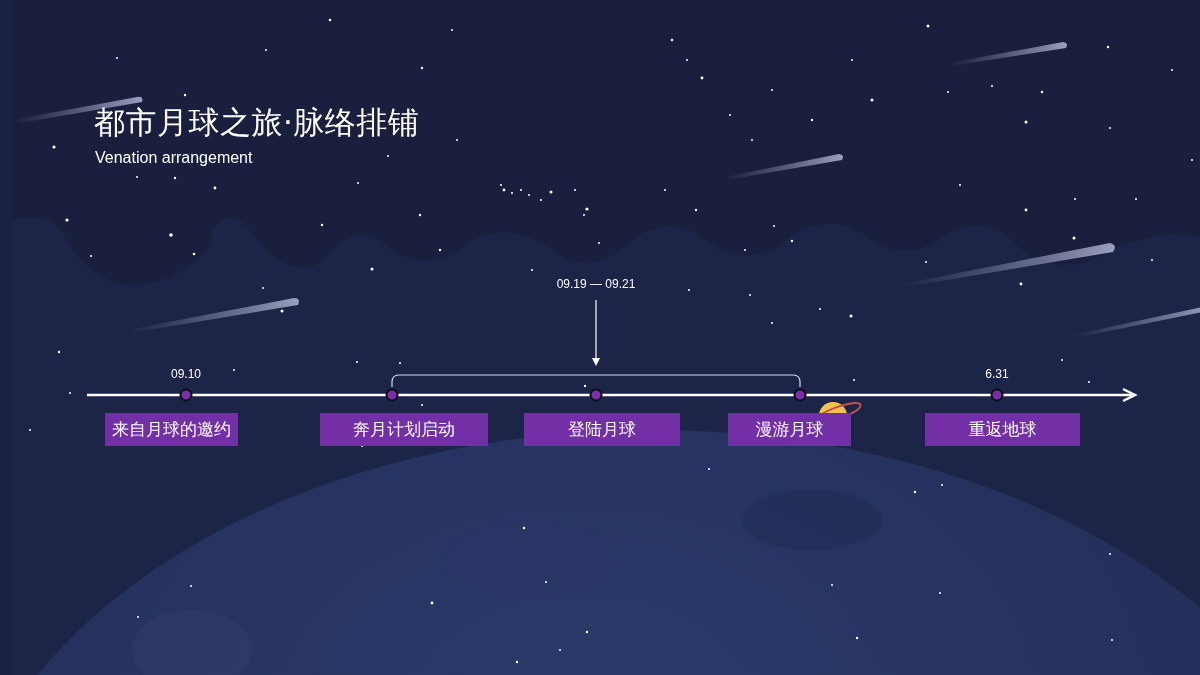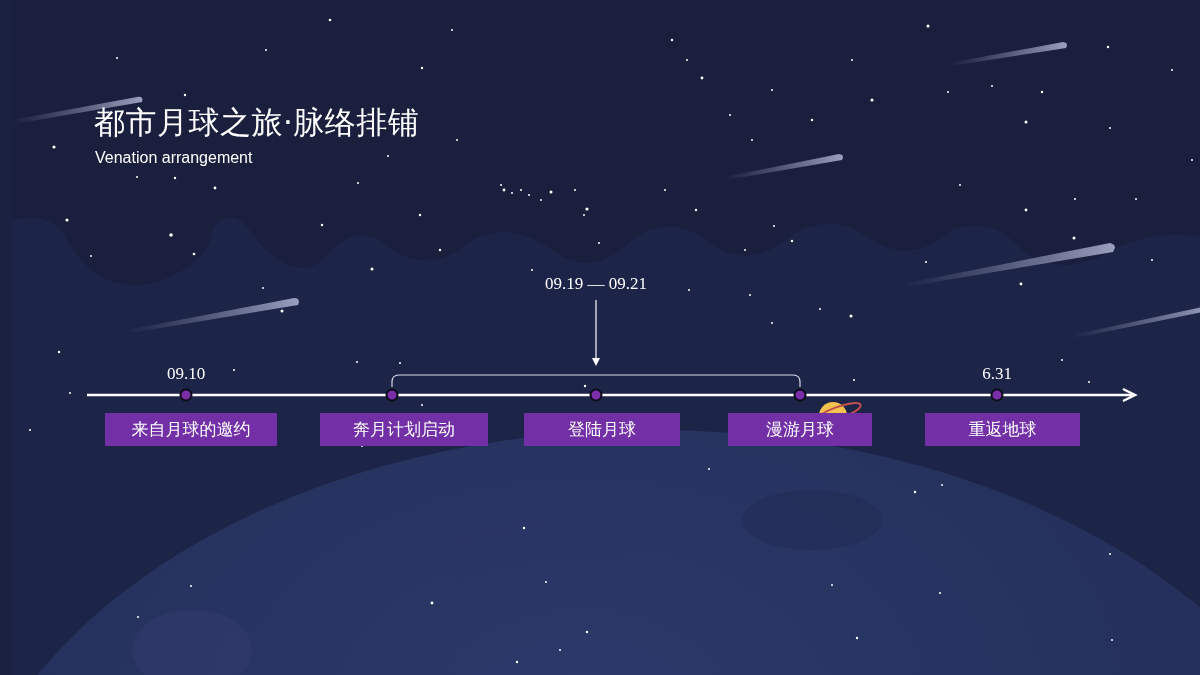--- a/index.html
+++ b/index.html
@@ -16,22 +16,22 @@
       position: absolute; left: 82px; top: 102px;
       font-size: 31px; line-height: 40px; color: #ffffff; letter-spacing: 0.5px;
       font-family: "DejaVu Sans", sans-serif;
     }
     .subtitle {
       position: absolute; left: 83px; top: 146px;
       font-size: 16px; line-height: 24px; color: #ffffff;
       font-family: "Liberation Sans", sans-serif;
     }
     .date-label {
-      position: absolute; font-size: 17px; line-height: 20px; color: #ffffff;
-      font-family: Liberation Serif, serif; transform: translateX(-50%); white-space: nowrap;
+      position: absolute; font-size: 12px; line-height: 20px; color: #ffffff;
+      font-family: Liberation Sans, sans-serif; transform: translateX(-50%); white-space: nowrap;
     }
     .node {
       position: absolute; width: 13px; height: 13px; border-radius: 50%;
       background: #7a2fa8; border: 2px solid #0d0d1a; transform: translate(-50%, -50%);
     }
     .event-box {
       position: absolute; top: 413px; height: 33px;
       background: #7330a6; color: #ffffff;
       font-size: 17px; line-height: 33px; text-align: center;
       font-family: "DejaVu Sans", sans-serif; white-space: nowrap;
@@ -192,18 +192,18 @@
   <div class="date-label" style="left:584px; top:274px;">09.19 — 09.21</div>
   <div class="date-label" style="left:174px; top:364px;">09.10</div>
   <div class="date-label" style="left:985px; top:364px;">6.31</div>
 
   <div class="node" style="left:174px; top:395px;"></div>
   <div class="node" style="left:380px; top:395px;"></div>
   <div class="node" style="left:584px; top:395px;"></div>
   <div class="node" style="left:788px; top:395px;"></div>
   <div class="node" style="left:985px; top:395px;"></div>
 
-  <div class="event-box" style="left:93px; width:172px;">来自月球的邀约</div>
+  <div class="event-box" style="left:93px; width:133px;">来自月球的邀约</div>
   <div class="event-box" style="left:308px; width:168px;">奔月计划启动</div>
   <div class="event-box" style="left:512px; width:156px;">登陆月球</div>
-  <div class="event-box" style="left:716px; width:144px;">漫游月球</div>
+  <div class="event-box" style="left:716px; width:123px;">漫游月球</div>
   <div class="event-box" style="left:913px; width:155px;">重返地球</div>
 </div>
 
 </body></html>

